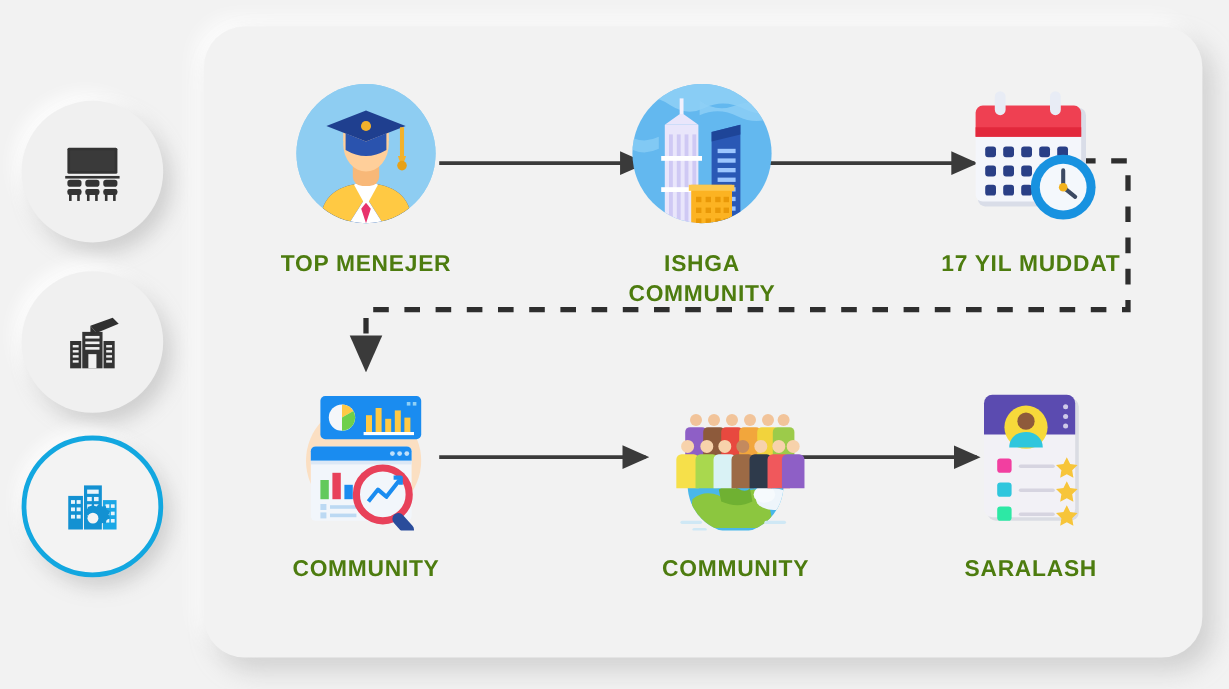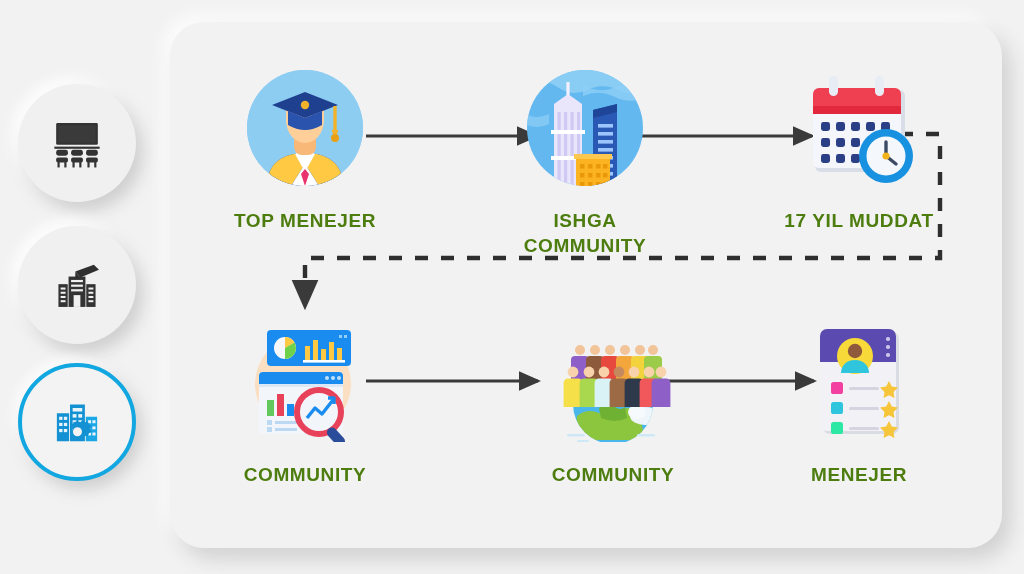--- a/index.html
+++ b/index.html
@@ -464,16 +464,16 @@
           <rect x="50" y="85" width="30" height="3" rx="1.5" fill="#d6d4e0"></rect>
           <path d="M90 79 l2.8 5.6 6.2 0.9 -4.5 4.4 1 6.2 -5.5 -2.9 -5.5 2.9 1 -6.2 -4.5 -4.4 6.2 -0.9z" fill="#f7c53a"></path>
         </g>
         <g>
           <rect x="32" y="100" width="12" height="12" rx="2.6" fill="#2de8a5"></rect>
           <rect x="50" y="105" width="30" height="3" rx="1.5" fill="#d6d4e0"></rect>
           <path d="M90 99 l2.8 5.6 6.2 0.9 -4.5 4.4 1 6.2 -5.5 -2.9 -5.5 2.9 1 -6.2 -4.5 -4.4 6.2 -0.9z" fill="#f7c53a"></path>
         </g>
       </svg>
     </div>
-    <div class="label">MENEJER</div>
+    <div class="label">SARALASH</div>
   </div>
 
 </div>
 
 </body></html>

